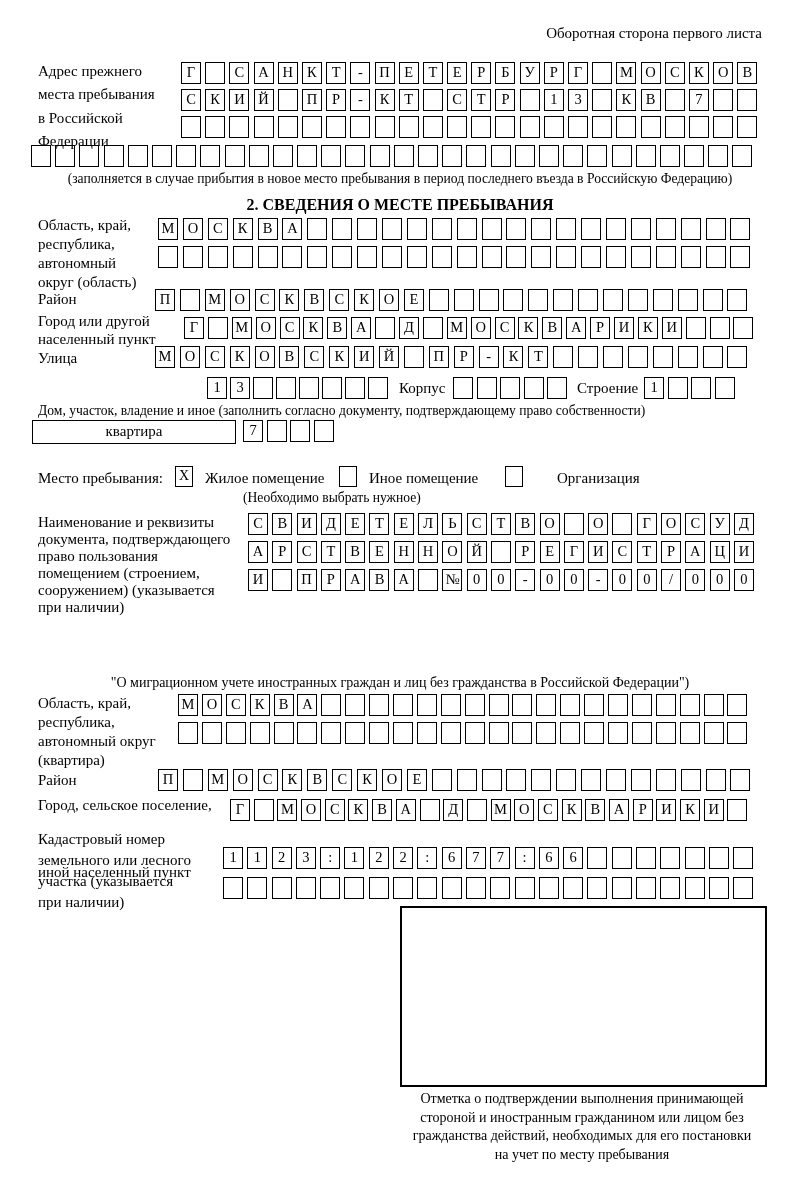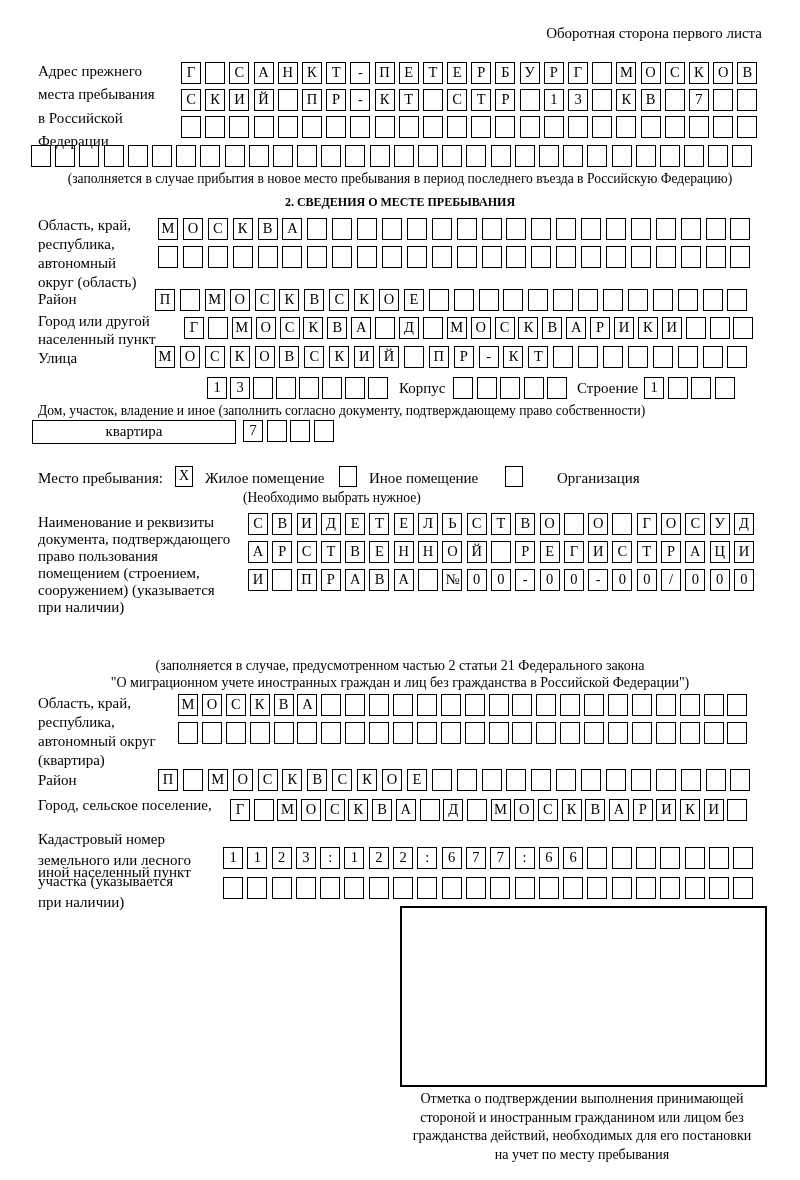--- a/index.html
+++ b/index.html
@@ -138,21 +138,21 @@
       <span class="cell">&nbsp;</span>
       <span class="cell">&nbsp;</span>
       <span class="cell">&nbsp;</span>
       <span class="cell">&nbsp;</span>
       <span class="cell">&nbsp;</span>
       <span class="cell">&nbsp;</span>
     </div>
 
   <div class="txt small center" style="top:172px;">(заполняется в случае прибытия в новое место пребывания в период последнего въезда в Российскую Федерацию)</div>
 
-  <div class="txt bold center" style="top:196px;font-size:12px;">2. СВЕДЕНИЯ О МЕСТЕ ПРЕБЫВАНИЯ</div>
+  <div class="txt bold center" style="top:196px;font-size:16px;">2. СВЕДЕНИЯ О МЕСТЕ ПРЕБЫВАНИЯ</div>
 
   <div class="txt" style="left:38px;top:217px;">Область, край,</div>
   <div class="txt" style="left:38px;top:236px;">республика,</div>
   <div class="txt" style="left:38px;top:255px;">автономный</div>
   <div class="txt" style="left:38px;top:274px;">округ (область)</div>
   <div class="cellrow" style="left:158px;top:218px;--g:4.9px">
       <span class="cell">М</span>
       <span class="cell">О</span>
       <span class="cell">С</span>
       <span class="cell">К</span>
@@ -402,21 +402,20 @@
       <span class="cell">0</span>
       <span class="cell">-</span>
       <span class="cell">0</span>
       <span class="cell">0</span>
       <span class="cell">/</span>
       <span class="cell">0</span>
       <span class="cell">0</span>
       <span class="cell">0</span>
     </div>
 
-  <div class="txt small center" style="top:658px;font-size:14px;">(заполняется в случае, предусмотренном частью 2 статьи 21 Федерального закона</div>
   <div class="txt small center" style="top:675px;font-size:14px;">"О миграционном учете иностранных граждан и лиц без гражданства в Российской Федерации")</div>
 
   <div class="txt" style="left:38px;top:695px;">Область, край,</div>
   <div class="txt" style="left:38px;top:714px;">республика,</div>
   <div class="txt" style="left:38px;top:733px;">автономный округ</div>
   <div class="txt" style="left:38px;top:752px;">(квартира)</div>
   <div class="cellrow" style="left:178px;top:694px;--g:3.9px">
       <span class="cell">М</span>
       <span class="cell">О</span>
       <span class="cell">С</span>

